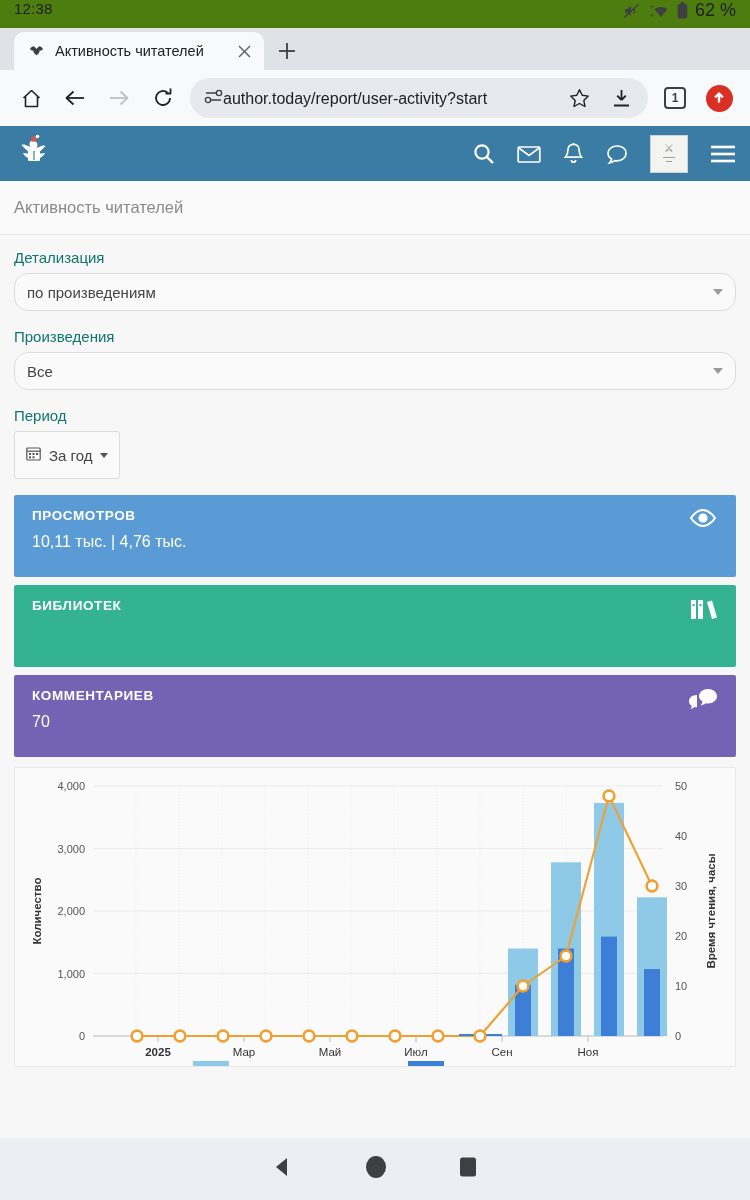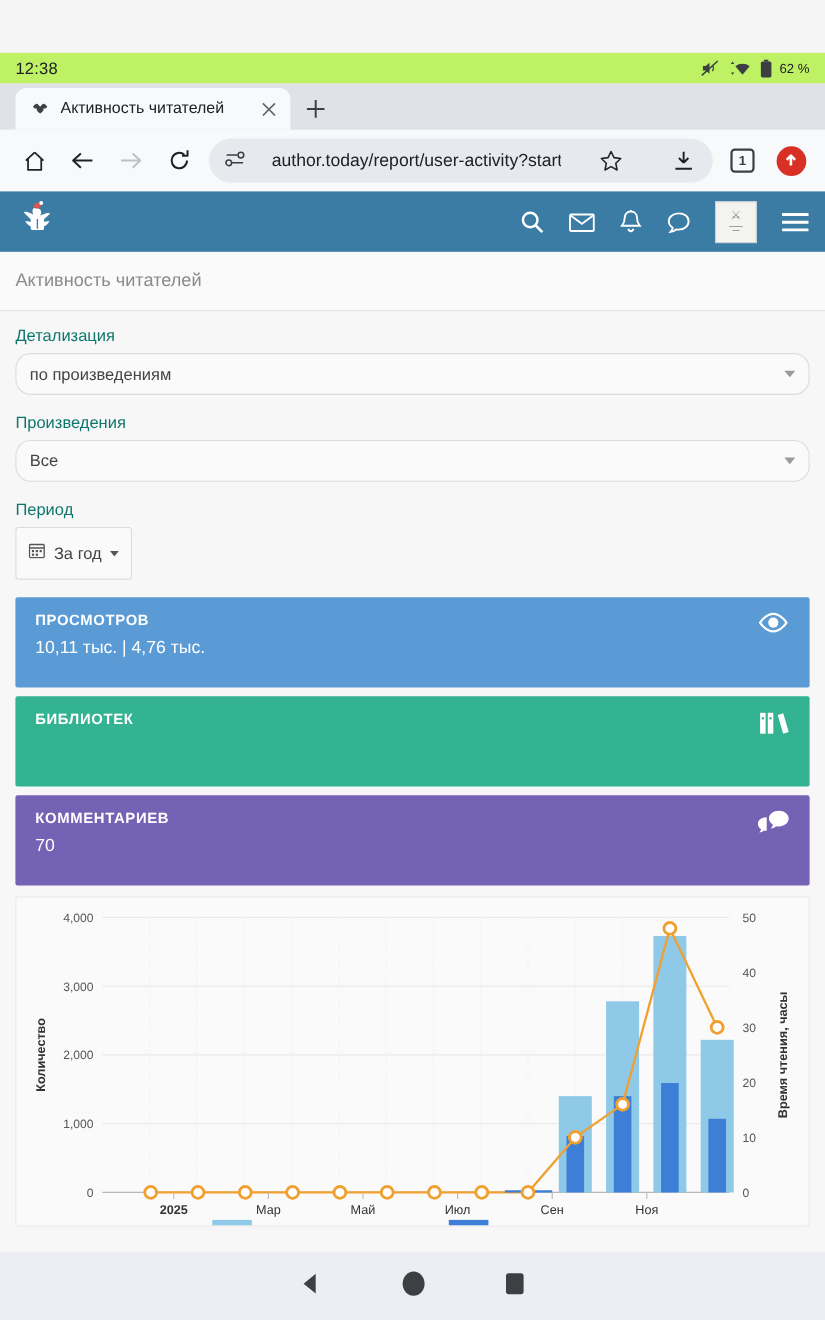--- a/index.html
+++ b/index.html
@@ -6,27 +6,27 @@
   html, body {
     width: 750px; height: 1200px;
     font-family: "Liberation Sans", sans-serif;
     background: #f5f5f5;
     overflow: hidden;
   }
   .screen { width: 750px; height: 1200px; position: relative; display: flex; flex-direction: column; }
 
   
   .statusbar {
-    height: 28px; background: #bef264; display: flex; align-items: center;
-    padding: 0 14px; flex: 0 0 28px; margin-top: 48px;
+    height: 28px; background: #4d7c0f; display: flex; align-items: flex-start;
+    padding: 0 14px; flex: 0 0 28px;
   }
   .status-time { font-size: 15px; color: #202124; letter-spacing: .2px; }
   .status-right { margin-left: auto; display: flex; align-items: center; gap: 7px; }
   .status-right svg { display: block; }
-  .status-batt { font-size: 12px; color: #202124; }
+  .status-batt { font-size: 18px; color: #202124; }
 
   
   .tabstrip {
     height: 42px; background: #dfe3e8; display: flex; align-items: flex-end;
     padding-left: 14px; flex: 0 0 42px;
   }
   .tab {
     height: 38px; background: #f7f9fb; border-radius: 10px 10px 0 0;
     display: flex; align-items: center; padding: 0 6px 0 14px; gap: 10px;
     min-width: 250px; max-width: 260px;
@@ -40,21 +40,21 @@
   .newtab { width: 46px; height: 38px; display: flex; align-items: center; justify-content: center; }
 
   
   .toolbar {
     height: 56px; background: #f7f9fb; display: flex; align-items: center;
     padding: 0 10px; gap: 2px; flex: 0 0 56px;
   }
   .tb-btn { width: 42px; height: 42px; display: flex; align-items: center; justify-content: center; flex: 0 0 42px; }
   .omnibox {
     flex: 1; height: 40px; background: #e6eaef; border-radius: 20px;
-    display: flex; align-items: center; padding: 1px 6px 0 14px; gap: 24px;
+    display: flex; align-items: center; padding: 1px 6px 0 14px; gap: 0;
     margin: 18px 4px; overflow: hidden;
   }
   .omni-url { font-size: 16px; color: #202124; white-space: nowrap; overflow: hidden; flex: 1; }
   .tabcount {
     width: 22px; height: 22px; border: 2px solid #3c4043; border-radius: 4px;
     display: flex; align-items: center; justify-content: center;
     font-size: 12px; font-weight: bold; color: #3c4043;
   }
   .profile-dot {
     width: 27px; height: 27px; border-radius: 50%; background: #d93025;

